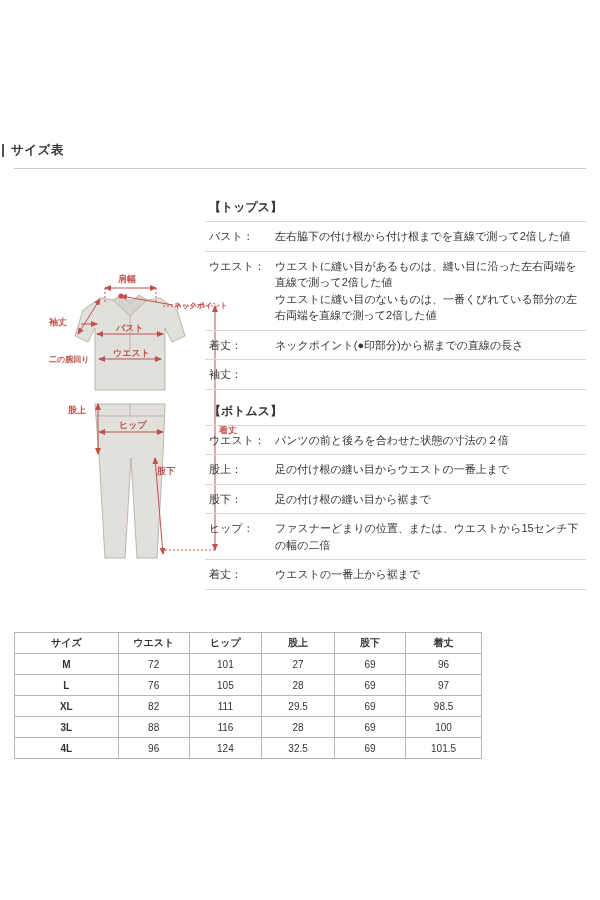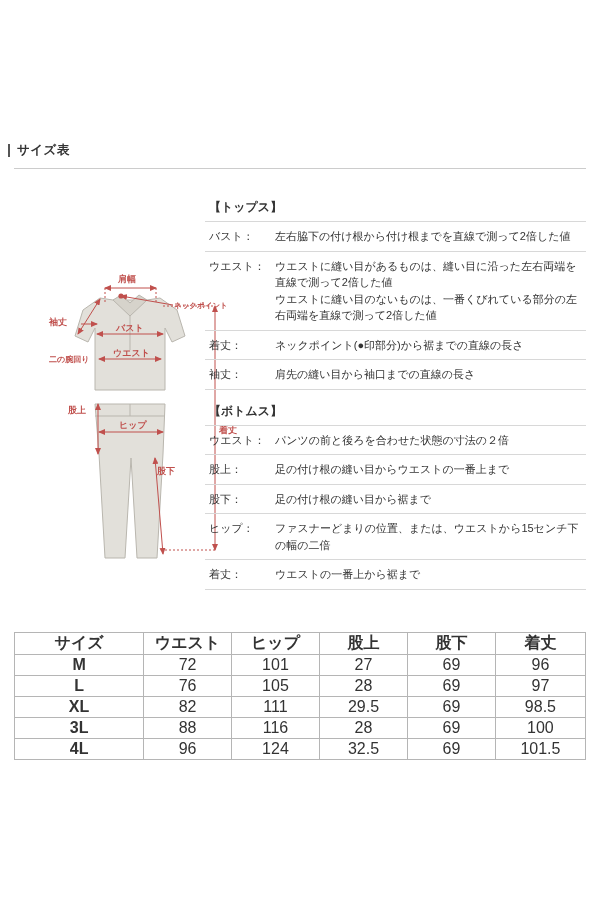--- a/index.html
+++ b/index.html
@@ -18,21 +18,21 @@
   .page {
     position: absolute;
     left: 0; top: 0;
     width: 600px;
     height: 900px;
   }
 
   
   .title-wrap {
     position: absolute;
-    left: 8px;
+    left: 2px;
     top: 142px;
     display: flex;
     align-items: center;
     gap: 7px;
   }
   .title-bar {
     width: 2px;
     height: 13px;
     background: #555;
     display: block;
@@ -99,23 +99,23 @@
   .sec-gap { height: 10px; }
   .defs-bottom-rule {
     border-top: 1px solid #d8d8d8;
   }
 
   
   .size-table {
     position: absolute;
     left: 14px;
     top: 632px;
-    width: 572px;
+    width: 468px;
     border-collapse: collapse;
-    font-size: 16px;
+    font-size: 10px;
   }
   .size-table th, .size-table td {
     border: 1px solid #b5b5b5;
     text-align: center;
     height: 20px;
     padding: 0;
     font-weight: normal;
     color: #333;
   }
   .size-table thead th {
@@ -221,21 +221,20 @@
       <div class="def-term">ウエスト：</div>
       <div class="def-desc" style="white-space:pre-line">ウエストに縫い目があるものは、縫い目に沿った左右両端を直線で測って2倍した値
 ウエストに縫い目のないものは、一番くびれている部分の左右両端を直線で測って2倍した値</div>
     </div>
     <div class="def-row">
       <div class="def-term">着丈：</div>
       <div class="def-desc">ネックポイント(●印部分)から裾までの直線の長さ</div>
     </div>
     <div class="def-row">
       <div class="def-term">袖丈：</div>
-      <div class="def-desc">肩先の縫い目から袖口までの直線の長さ</div>
     </div>
 
     <div class="sec-gap defs-bottom-rule"></div>
     <div class="sec-head">【ボトムス】</div>
 
     <div class="def-row">
       <div class="def-term">ウエスト：</div>
       <div class="def-desc">パンツの前と後ろを合わせた状態の寸法の２倍</div>
     </div>
     <div class="def-row">

